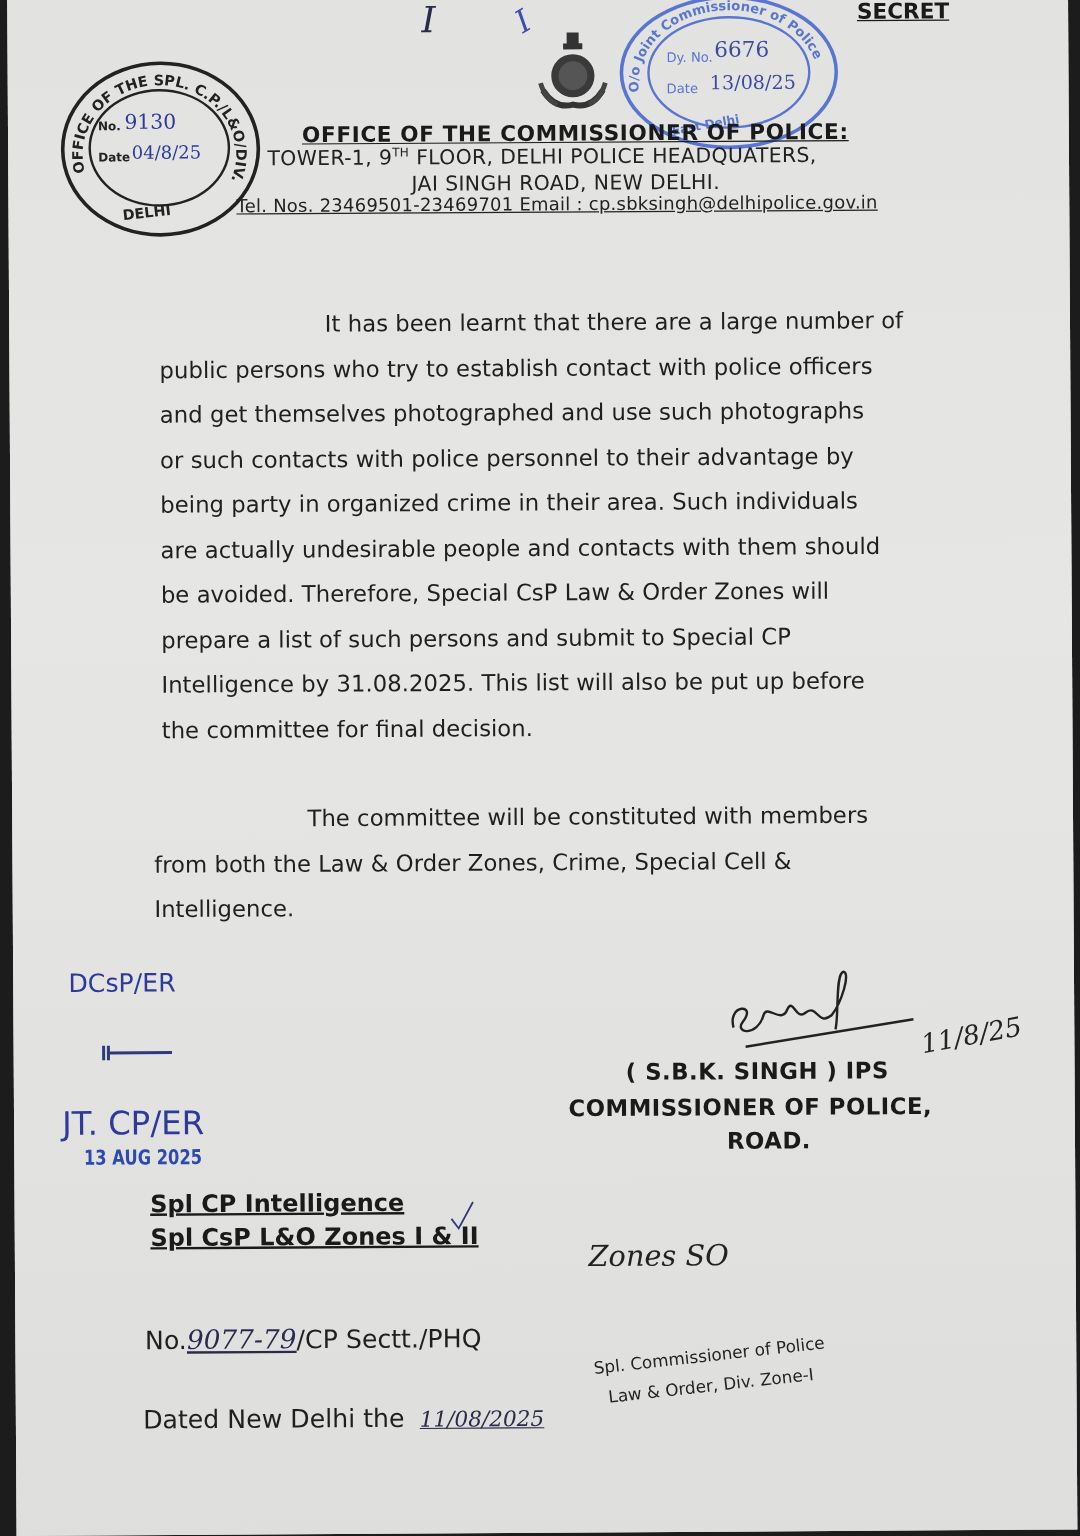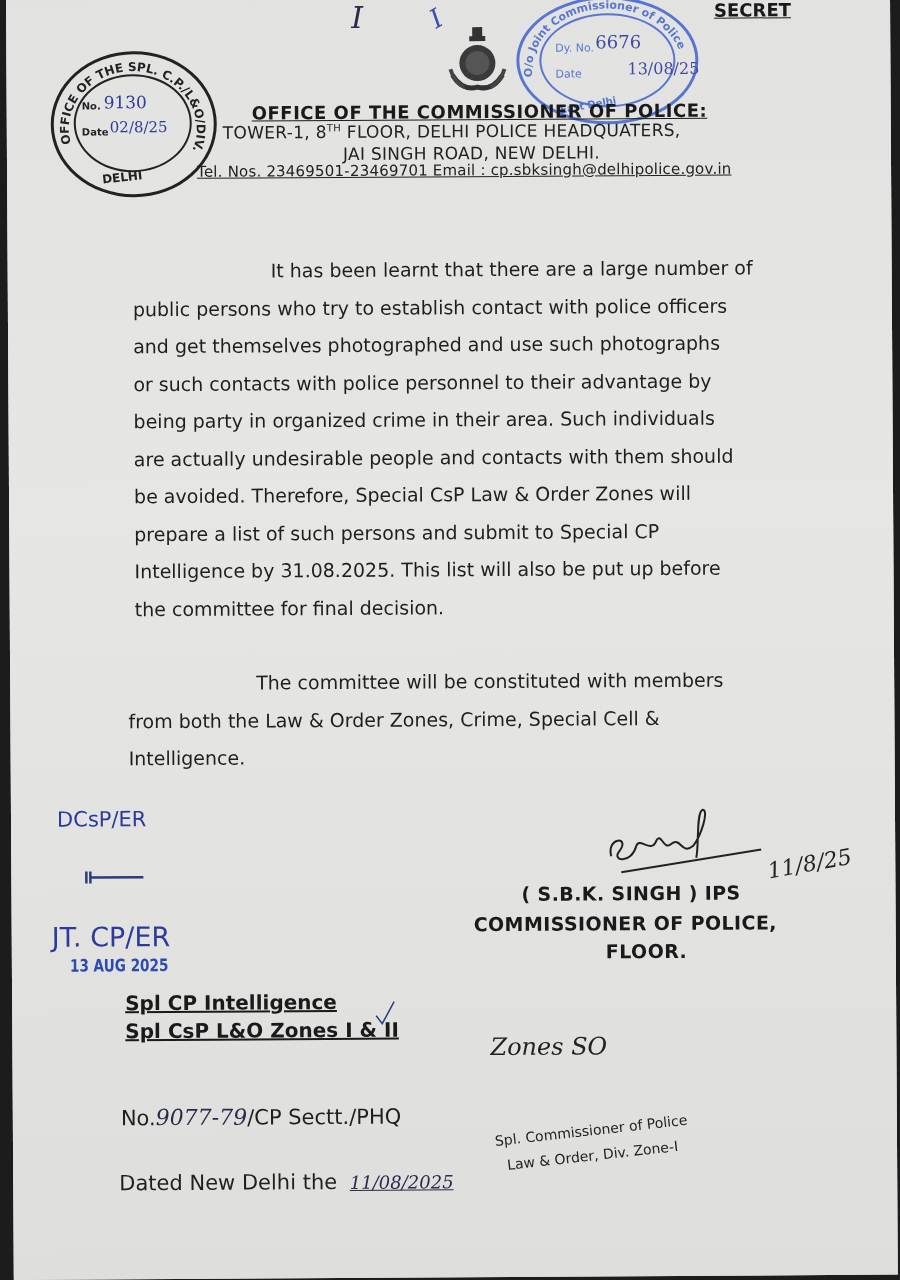--- a/index.html
+++ b/index.html
@@ -39,21 +39,21 @@
     <svg class="abs" style="left:-3px;top:-3px" width="160" height="140" viewBox="0 0 160 140">
       <defs>
           <path id="ringL" d="M 20 92 A 64 58 0 1 1 142 98"></path>
         </defs>
       <text font-family="DejaVu Sans, sans-serif" font-size="12" font-weight="bold" fill="#222"><textPath href="#ringL">OFFICE OF THE SPL. C.P./L&amp;O/DIV. ZONE-I</textPath></text>
     </svg>
     <div class="inner">
       <div class="abs" style="left:6px;top:24px;font-size:10px;font-weight:bold;color:#222;">No.</div>
       <div class="abs hand" style="left:28px;top:16px;font-size:17px;color:#2d3a9c;font-style:normal;">9130</div>
       <div class="abs" style="left:6px;top:50px;font-size:10px;font-weight:bold;color:#222;">Date</div>
-      <div class="abs hand" style="left:34px;top:42px;font-size:15px;color:#2d3a9c;font-style:normal;">02/8/25</div>
+      <div class="abs hand" style="left:34px;top:42px;font-size:15px;color:#2d3a9c;font-style:normal;">04/8/25</div>
     </div>
     <div class="abs" style="left:48px;top:116px;font-size:12px;font-weight:bold;color:#222;transform:rotate(-6deg);">DELHI</div>
   </div>
 
   <svg class="abs emblem" viewBox="0 0 70 70">
     <rect x="30" y="2" width="10" height="10" fill="#333"></rect>
     <rect x="27" y="11" width="16" height="5" fill="#333"></rect>
     <circle cx="35" cy="38" r="18" fill="#3a3a3a"></circle>
     <circle cx="35" cy="38" r="12" fill="#555"></circle>
     <path d="M10 50 Q20 66 35 62 Q50 66 60 50" stroke="#333" stroke-width="5" fill="none"></path>
@@ -65,28 +65,28 @@
     <svg class="abs" style="left:-3px;top:-3px" width="176" height="122" viewBox="0 0 176 122">
       <defs>
           <path id="ringR" d="M 16 80 A 72 58 0 1 1 166 66"></path>
         </defs>
       <text font-family="DejaVu Sans, sans-serif" font-size="11" font-weight="bold" fill="#4a6ad0"><textPath href="#ringR">O/o Joint Commissioner of Police</textPath></text>
     </svg>
     <div class="inner">
       <div class="abs" style="left:14px;top:26px;font-size:11px;color:#4a6ad0;">Dy. No.</div>
       <div class="abs hand" style="left:54px;top:16px;font-size:18px;color:#2d3a9c;font-style:normal;">6676</div>
       <div class="abs" style="left:14px;top:52px;font-size:11px;color:#4a6ad0;">Date</div>
-      <div class="abs hand" style="left:50px;top:44px;font-size:16px;color:#2d3a9c;font-style:normal;margin-left:36px;">13/08/25</div>
+      <div class="abs hand" style="left:50px;top:44px;font-size:16px;color:#2d3a9c;font-style:normal;">13/08/25</div>
     </div>
     <div class="abs" style="left:40px;top:100px;font-size:10px;font-weight:bold;color:#4a6ad0;transform:rotate(-10deg);">East Delhi</div>
   </div>
 
   <div class="abs head-title u ink">OFFICE OF THE COMMISSIONER OF POLICE:</div>
   <div class="abs addr" style="left:216px;top:124px;">
-    <span>TOWER-1, 8</span><sup style="font-size:10px">TH</sup><span> FLOOR, DELHI POLICE HEADQUATERS,</span>
+    <span>TOWER-1, 9</span><sup style="font-size:10px">TH</sup><span> FLOOR, DELHI POLICE HEADQUATERS,</span>
   </div>
   <div class="abs addr" style="left:336px;top:146px;">JAI SINGH ROAD, NEW DELHI.</div>
   <div class="abs tel u" style="color:#222;">Tel. Nos. 23469501-23469701 Email : cp.sbksingh@delhipolice.gov.in</div>
 
   <div class="body-p" style="left:125px;top:254px;width:690px;">
     <span style="padding-left:138px;">It has been learnt that there are a large number of</span>
     <span>public persons who try to establish contact with police officers</span>
     <span>and get themselves photographed and use such photographs</span>
     <span>or such contacts with police personnel to their advantage by</span>
     <span>being party in organized crime in their area.  Such individuals</span>
@@ -110,32 +110,32 @@
   <div class="abs blue" style="left:40px;top:922px;font-size:27px;">JT. CP/ER</div>
   <div class="abs" style="left:58px;top:956px;font-size:17px;color:#2d4ab0;font-weight:bold;transform:scaleX(0.8);transform-origin:left;">13 AUG 2025</div>
 
   <svg class="abs" style="left:590px;top:810px" width="170" height="70" viewBox="0 0 170 70">
     <path d="M10 50 C 5 30, 30 30, 18 45 C 10 55, 30 58, 35 40 C 38 30, 50 48, 55 35 C 60 25, 62 45, 70 38 C 80 30, 80 50, 92 40 C 100 30, 108 5, 102 4 C 95 5, 98 40, 95 52" stroke="#222" stroke-width="2" fill="none"></path>
     <path d="M20 66 L160 44" stroke="#222" stroke-width="2"></path>
   </svg>
   <div class="abs hand" style="left:756px;top:856px;font-size:22px;color:#222;transform:rotate(-10deg);">11/8/25</div>
   <div class="abs sig-block" style="left:510px;top:886px;">( S.B.K. SINGH ) IPS</div>
   <div class="abs sig-block" style="left:462px;top:916px;">COMMISSIONER OF POLICE,</div>
-  <div class="abs sig-block" style="left:594px;top:944px;">FLOOR.</div>
+  <div class="abs sig-block" style="left:594px;top:944px;">ROAD.</div>
 
   <div class="abs addressee" style="left:113px;top:992px;">Spl CP Intelligence</div>
   <div class="abs addressee" style="left:113px;top:1020px;">Spl CsP L&amp;O Zones I &amp; II</div>
   <svg class="abs" style="left:362px;top:1002px" width="22" height="26" viewBox="0 0 22 26">
     <path d="M2 16 L8 24 L20 2" stroke="#2d3a7c" stroke-width="1.5" fill="none"></path>
   </svg>
 
   <div class="abs hand" style="left:478px;top:1036px;font-size:24px;color:#222;">Zones SO</div>
 
   <div class="abs" style="left:108px;top:1106px;font-size:21px;color:#1f1f1f;">
-    <span>No.</span><span class="hand" style="font-size:22px;">9077-79</span><span>/CP Sectt./PHQ</span>
+    <span>No.</span><span class="hand" style="font-size:22px;text-decoration:underline;">9077-79</span><span>/CP Sectt./PHQ</span>
   </div>
 
   <div class="abs" style="left:106px;top:1172px;font-size:21px;color:#1f1f1f;">
     <span>Dated New Delhi the</span>
     <span class="hand u" style="font-size:18px;margin-left:6px;">11/08/2025</span>
   </div>
 
   <div class="abs" style="left:482px;top:1136px;font-size:14px;color:#222;transform:rotate(-6deg);transform-origin:left;">Spl. Commissioner of Police</div>
   <div class="abs" style="left:494px;top:1160px;font-size:14px;color:#222;transform:rotate(-6deg);transform-origin:left;">Law &amp; Order, Div. Zone-I</div>
 

